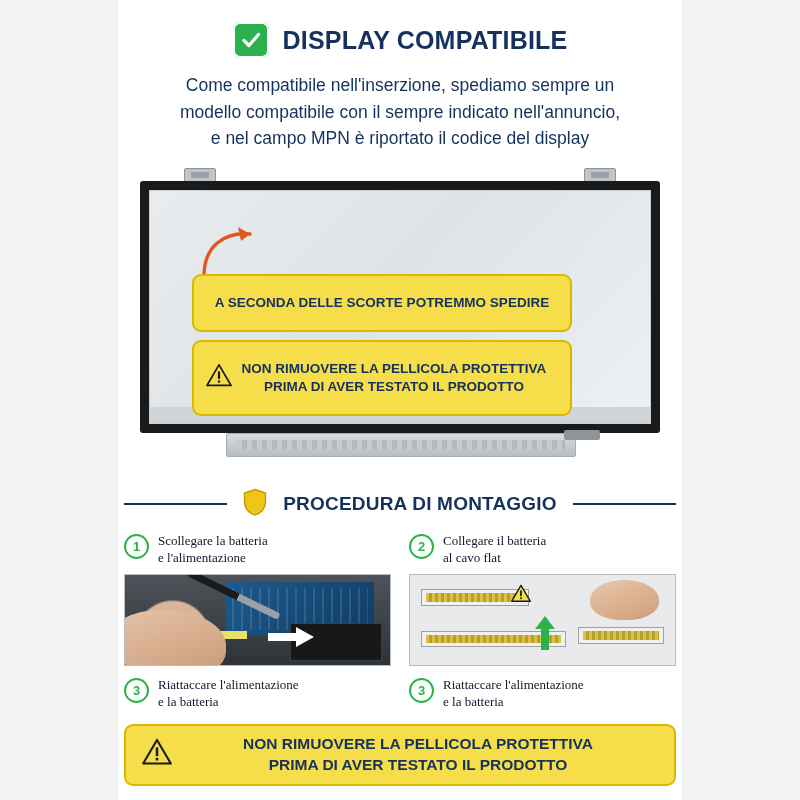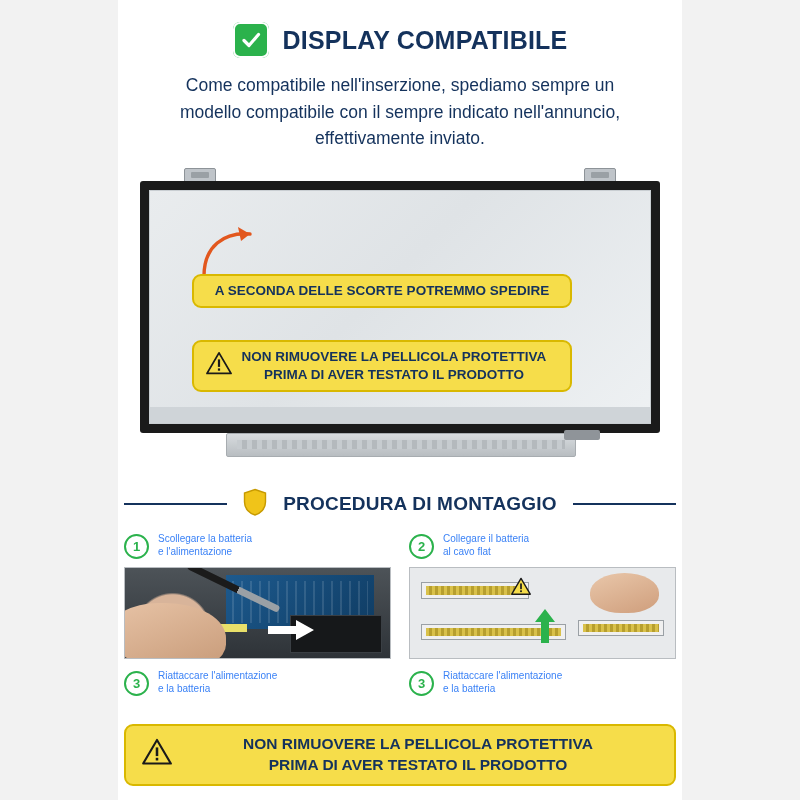--- a/index.html
+++ b/index.html
@@ -161,21 +161,21 @@
     width: 380px;
     background: #f6dd4a;
     border: 2px solid #d9b800;
     border-radius: 9px;
     box-sizing: border-box;
     text-align: center;
     color: #14325c;
     font-weight: bold;
     font-size: 13.5px;
     line-height: 1.35;
-    padding: 6px 10px;
+    padding: 18px 10px;
   }
   .callout.one { top: 106px; }
   .callout.two { top: 172px; padding-left: 34px; }
   .warn-tri {
     position: absolute;
     left: 12px;
     top: 50%;
     transform: translateY(-50%);
   }
   .arrow-curve {
@@ -228,23 +228,24 @@
     border: 2px solid #2bb24c;
     color: #2bb24c;
     font-size: 13px;
     font-weight: bold;
     display: flex;
     align-items: center;
     justify-content: center;
     margin-top: 2px;
   }
   .step-text {
-    font-size: 10px;
+    font-size: 13px;
     line-height: 1.32;
-    color: #3b82f6;
+    color: #0f172a;
+    font-family: Liberation Serif, serif;
   }
   .photo {
     margin-top: 8px;
     height: 92px;
     border: 1px solid #b9bdc1;
     box-sizing: border-box;
     position: relative;
     overflow: hidden;
   }
   .photo.a {
@@ -382,21 +383,21 @@
         <svg width="22" height="22" viewBox="0 0 22 22" aria-hidden="true">
           <path d="M4 11.5 L9 16.5 L18.5 5.5" fill="none" stroke="#ffffff" stroke-width="3.2" stroke-linecap="round" stroke-linejoin="round"></path>
         </svg>
       </span>
       <span class="header-title">DISPLAY COMPATIBILE</span>
     </div>
 
     <div class="intro">
       <div>Come compatibile nell'inserzione, spediamo sempre un</div>
       <div>modello compatibile con il sempre indicato nell'annuncio,</div>
-      <div>effettivamente inviato.</div>
+      <div>e nel campo MPN è riportato il codice del display</div>
     </div>
 
     <div class="panel-wrap">
       <div class="bracket l"></div>
       <div class="bracket r"></div>
 
       <div class="panel">
         <div class="panel-inner">
           <div class="panel-strip"></div>
         </div>

